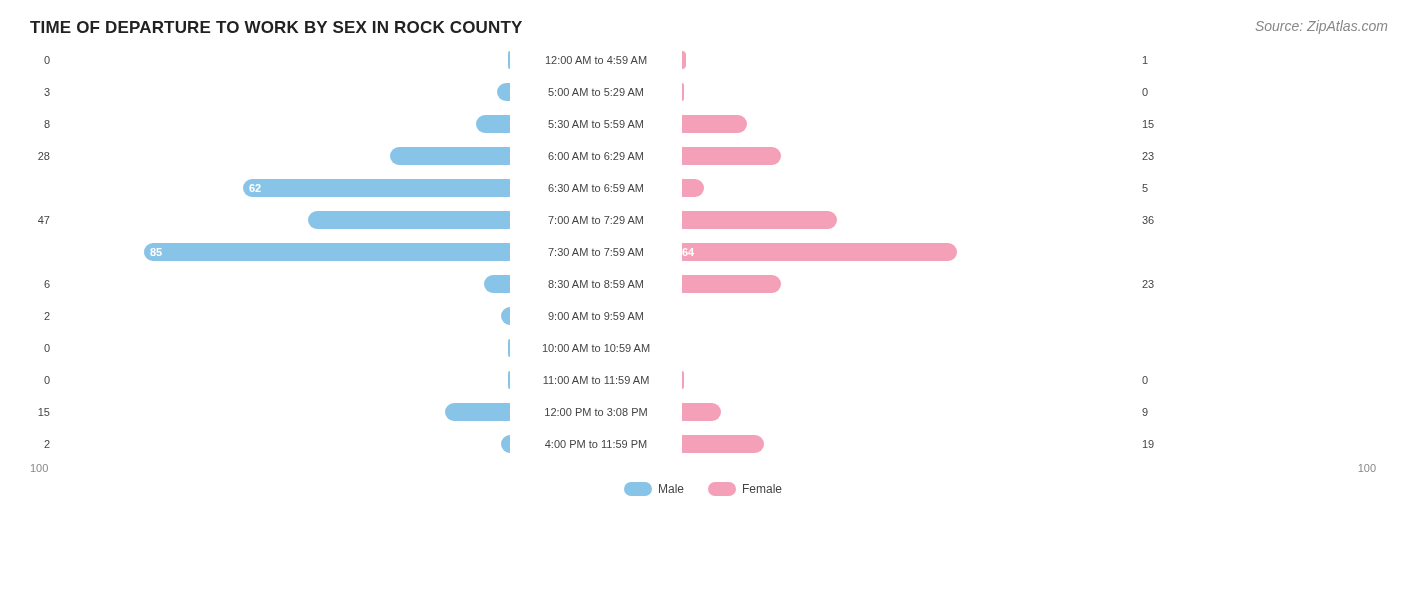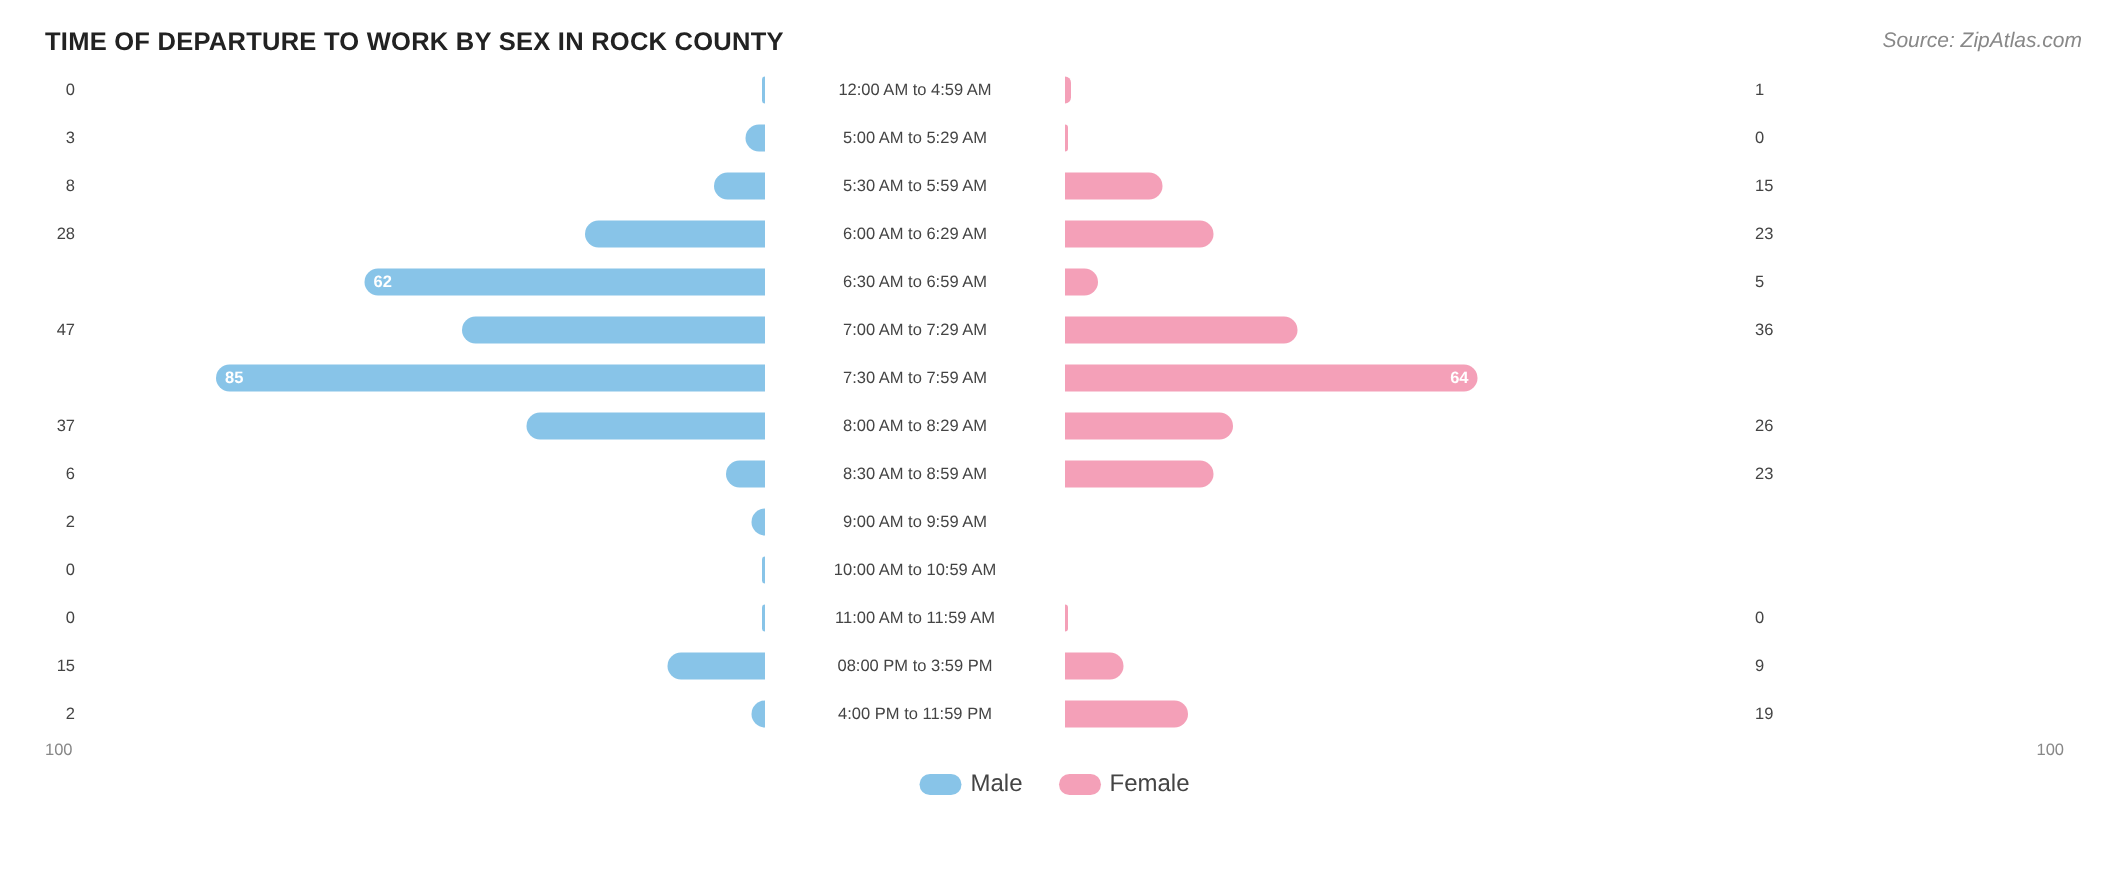--- a/index.html
+++ b/index.html
@@ -79,21 +79,21 @@
       padding-left: 6px;
     }
     .bar-inner-label {
       font-size: 11px;
       color: #fff;
       font-weight: bold;
       white-space: nowrap;
     }
     
     .center-label {
-      width: 200px;
+      width: 172px;
       text-align: center;
       font-size: 11px;
       color: #444;
       flex-shrink: 0;
       padding: 0 10px;
     }
     
     .right-side {
       display: flex;
       align-items: center;
@@ -109,42 +109,42 @@
       background: #f4a0b8;
       height: 18px;
       border-radius: 0 9px 9px 0;
       min-width: 2px;
       display: flex;
       align-items: center;
       justify-content: flex-end;
       position: relative;
     }
     .female-bar.with-label {
-      justify-content: flex-end;
+      justify-content: flex-start;
       padding-right: 6px;
     }
     .female-value {
       font-size: 11px;
       color: #444;
       margin-left: 4px;
       min-width: 20px;
     }
     
     .legend {
       display: flex;
       justify-content: center;
       align-items: center;
       gap: 24px;
       margin-top: 8px;
     }
     .legend-item {
       display: flex;
       align-items: center;
       gap: 6px;
-      font-size: 16px;
+      font-size: 12px;
       color: #444;
     }
     .legend-swatch {
       width: 28px;
       height: 14px;
       border-radius: 7px;
     }
     .legend-swatch.male { background: #88c4e8; }
     .legend-swatch.female { background: #f4a0b8; }
     
@@ -276,35 +276,20 @@
           <div class="female-bar-wrap">
             <div class="female-bar with-label" style="width: 275px;">
               <span class="bar-inner-label">64</span>
             </div>
           </div>
           <span class="female-value"></span>
         </div>
       </div>
       <div class="bar-row">
         <div class="left-side">
-          <span class="male-value">37</span>
-          <div class="male-bar-wrap">
-            <div class="male-bar" style="width: 159px;"></div>
-          </div>
-        </div>
-        <div class="center-label">8:00 AM to 8:29 AM</div>
-        <div class="right-side">
-          <div class="female-bar-wrap">
-            <div class="female-bar" style="width: 112px;"></div>
-          </div>
-          <span class="female-value">26</span>
-        </div>
-      </div>
-      <div class="bar-row">
-        <div class="left-side">
           <span class="male-value">6</span>
           <div class="male-bar-wrap">
             <div class="male-bar" style="width: 26px;"></div>
           </div>
         </div>
         <div class="center-label">8:30 AM to 8:59 AM</div>
         <div class="right-side">
           <div class="female-bar-wrap">
             <div class="female-bar" style="width: 99px;"></div>
           </div>
@@ -344,21 +329,21 @@
           <span class="female-value">0</span>
         </div>
       </div>
       <div class="bar-row">
         <div class="left-side">
           <span class="male-value">15</span>
           <div class="male-bar-wrap">
             <div class="male-bar" style="width: 65px;"></div>
           </div>
         </div>
-        <div class="center-label">08:00 PM to 3:59 PM</div>
+        <div class="center-label">12:00 PM to 3:08 PM</div>
         <div class="right-side">
           <div class="female-bar-wrap">
             <div class="female-bar" style="width: 39px;"></div>
           </div>
           <span class="female-value">9</span>
         </div>
       </div>
       <div class="bar-row">
         <div class="left-side">
           <span class="male-value">2</span>

